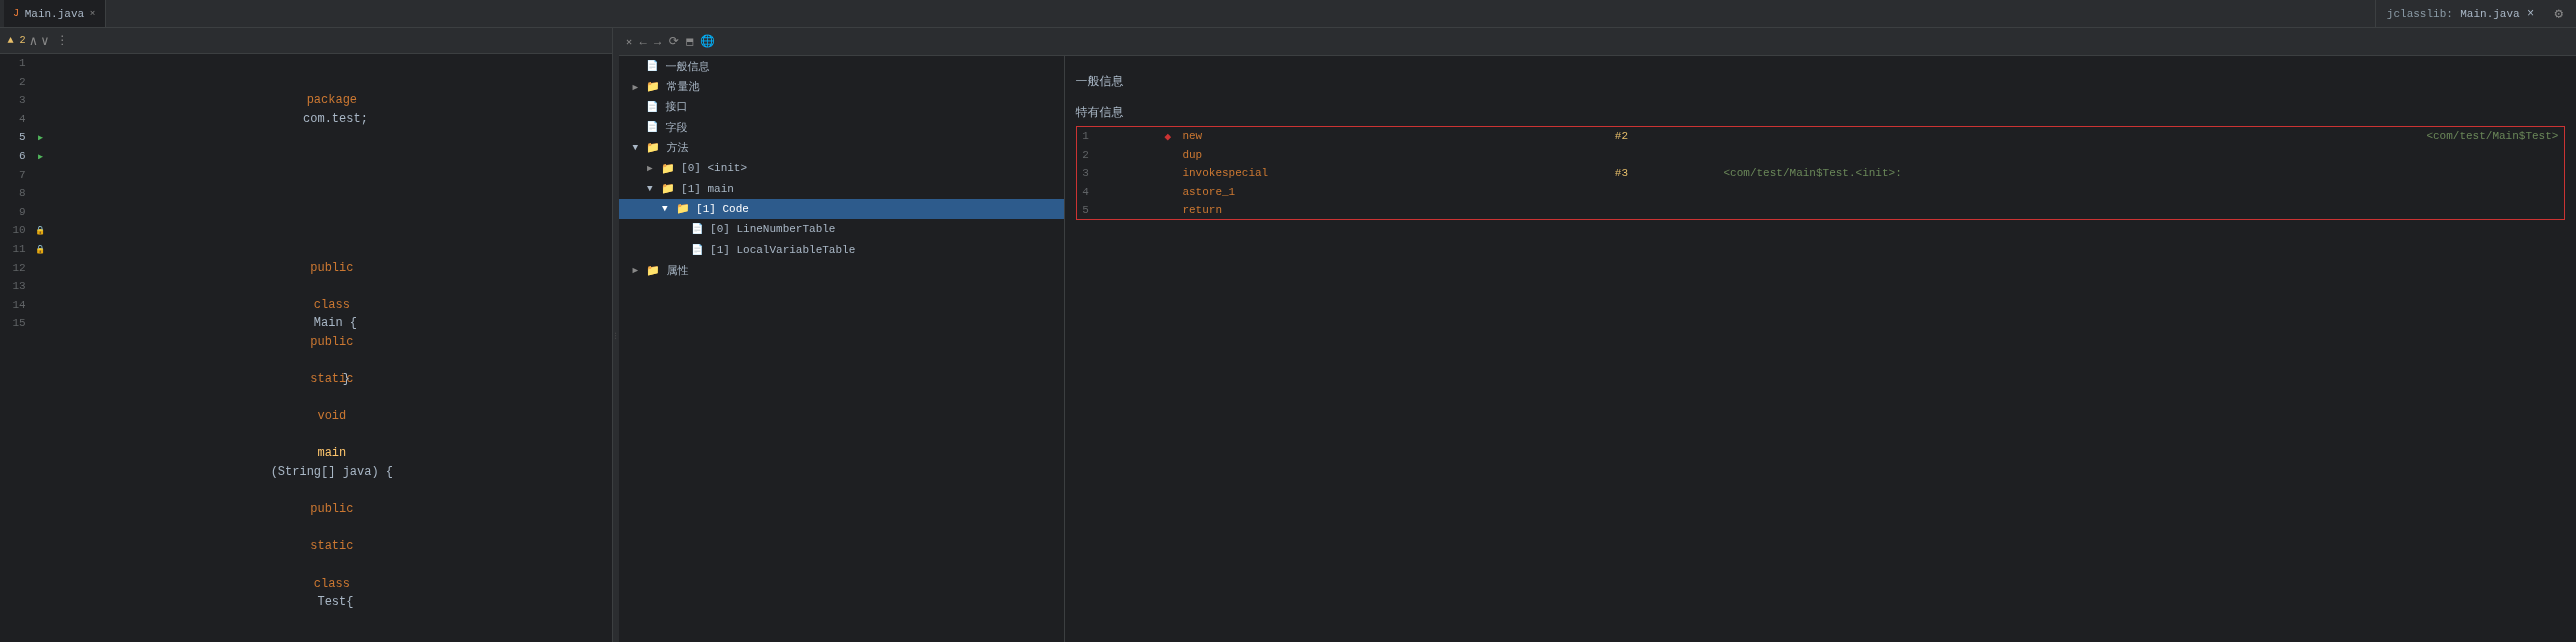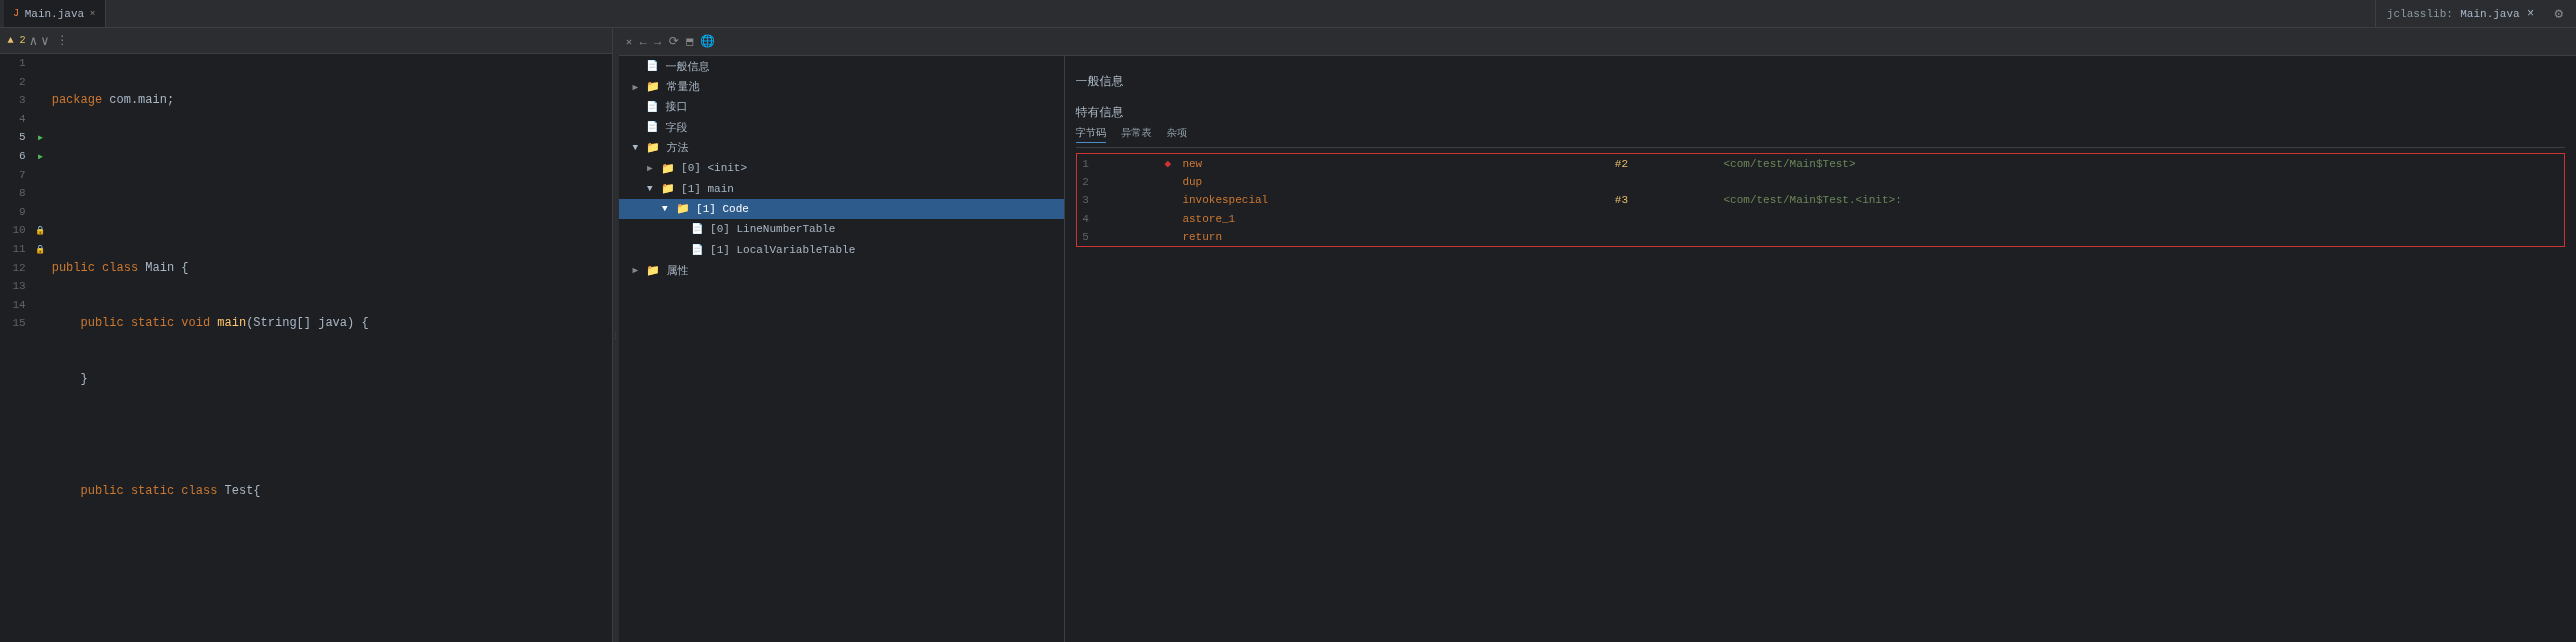--- a/index.html
+++ b/index.html
@@ -128,21 +128,21 @@
       font-size: 8.4px;
     }
 
     .code-content {
       flex: 1;
       line-height: 18.6px;
       padding-left: 3.7px;
       overflow: auto;
       white-space: pre;
     }
-    .code-line { height: 18.6px; display: flex; align-items: center; }
+    .code-line { height: 18.6px; display: flex; align-items: center; flex-direction: column; }
     .kw { color: #cc7832; }
     .method { color: #ffc66d; }
 
     
     .v-divider {
       width: 5.6px;
       background: #2b2d30;
       cursor: col-resize;
       display: flex;
       align-items: center;
@@ -345,21 +345,21 @@
         <div style="height:18.6px;"></div>
         <div class="lock">🔒</div>
         <div class="lock">🔒</div>
         <div style="height:18.6px;"></div>
         <div style="height:18.6px;"></div>
         <div style="height:18.6px;"></div>
         <div style="height:18.6px;"></div>
       </div>
 
       <div class="code-content">
-        <div class="code-line"><span class="kw">package</span><span> com.main;</span></div>
+        <div class="code-line"><span class="kw">package</span><span> com.test;</span></div>
         <div class="code-line"><span>&nbsp;</span></div>
         <div class="code-line"><span>&nbsp;</span></div>
         <div class="code-line"><span class="kw">public</span><span> </span><span class="kw">class</span><span> Main {</span></div>
         <div class="code-line"><span>    </span><span class="kw">public</span><span> </span><span class="kw">static</span><span> </span><span class="kw">void</span><span> </span><span class="method">main</span><span>(String[] java) {</span></div>
         <div class="code-line"><span>    }</span></div>
         <div class="code-line"><span>&nbsp;</span></div>
         <div class="code-line"><span>    </span><span class="kw">public</span><span> </span><span class="kw">static</span><span> </span><span class="kw">class</span><span> Test{</span></div>
         
         
         
@@ -465,34 +465,29 @@
       </div>
 
       <div class="props-panel">
 
         <div class="props-section-title">一般信息</div>
 
 
 
         <div class="special-section">
           <div class="special-title">特有信息</div>
-          <div class="special-tabs">
-            <span class="special-tab active">字节码</span>
-            <span class="special-tab">异常表</span>
-            <span class="special-tab">杂项</span>
-          </div>
 
           <table class="bytecode-table">
             <tbody>
               <tr>
                 <td class="ln-num">1</td>
                 <td class="arrow-col" style="color:#cc3333;">◆</td>
                 <td><span class="kw-bc">new</span></td>
                 <td style="color:#e8bf6a;">#2</td>
-                <td style="color:#6a8759;">&lt;com/test/Main$Test&gt;</td>
+                <td style="color:#6a8759;text-align:right;">&lt;com/test/Main$Test&gt;</td>
               </tr>
               <tr>
                 <td class="ln-num">2</td>
                 <td class="arrow-col"></td>
                 <td><span class="kw-bc">dup</span></td>
                 <td></td>
                 <td></td>
               </tr>
               <tr>
                 <td class="ln-num">3</td>

